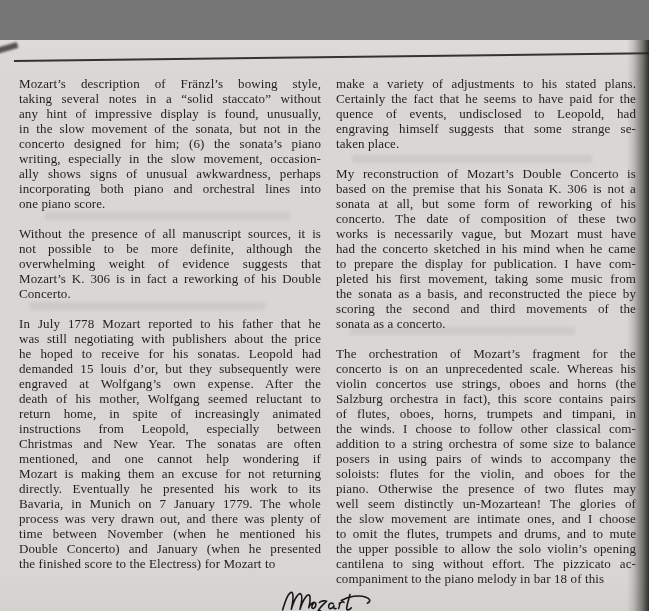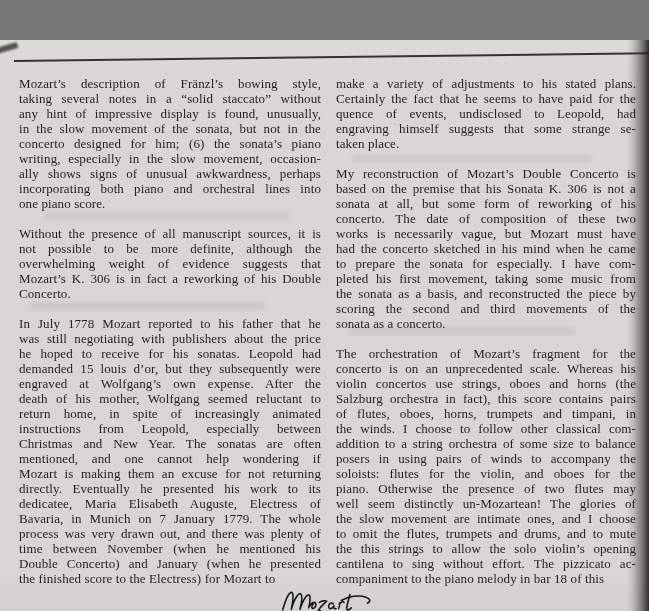--- a/index.html
+++ b/index.html
@@ -93,21 +93,20 @@
         <div class="line">he hoped to receive for his sonatas. Leopold had</div>
         <div class="line">demanded 15 louis d’or, but they subsequently were</div>
         <div class="line">engraved at Wolfgang’s own expense. After the</div>
         <div class="line">death of his mother, Wolfgang seemed reluctant to</div>
         <div class="line">return home, in spite of increasingly animated</div>
         <div class="line">instructions from Leopold, especially between</div>
         <div class="line">Christmas and New Year. The sonatas are often</div>
         <div class="line">mentioned, and one cannot help wondering if</div>
         <div class="line">Mozart is making them an excuse for not returning</div>
         <div class="line">directly. Eventually he presented his work to its</div>
-        <div class="line">dedicatee, Maria Elisabeth Auguste, Electress of</div>
         <div class="line">Bavaria, in Munich on 7 January 1779. The whole</div>
         <div class="line">process was very drawn out, and there was plenty of</div>
         <div class="line">time between November (when he mentioned his</div>
         <div class="line">Double Concerto) and January (when he presented</div>
         <div class="line last">the finished score to the Electress) for Mozart to</div>
       </div>
     </div>
   <div class="col col-right" id="col-right" style="color: rgb(32, 31, 29);">
       <div class="para">
         <div class="line">make a variety of adjustments to his stated plans.</div>
@@ -116,41 +115,41 @@
         <div class="line">engraving himself suggests that some strange se-</div>
         <div class="line last">taken place.</div>
       </div>
       <div class="para">
         <div class="line">My reconstruction of Mozart’s Double Concerto is</div>
         <div class="line">based on the premise that his Sonata K. 306 is not a</div>
         <div class="line">sonata at all, but some form of reworking of his</div>
         <div class="line">concerto. The date of composition of these two</div>
         <div class="line">works is necessarily vague, but Mozart must have</div>
         <div class="line">had the concerto sketched in his mind when he came</div>
-        <div class="line">to prepare the sonata for especially. I have com-</div>
+        <div class="line">to prepare the display for publication. I have com-</div>
         <div class="line">pleted his first movement, taking some music from</div>
         <div class="line">the sonata as a basis, and reconstructed the piece by</div>
         <div class="line">scoring the second and third movements of the</div>
         <div class="line last">sonata as a concerto.</div>
       </div>
       <div class="para">
         <div class="line">The orchestration of Mozart’s fragment for the</div>
         <div class="line">concerto is on an unprecedented scale. Whereas his</div>
         <div class="line">violin concertos use strings, oboes and horns (the</div>
         <div class="line">Salzburg orchestra in fact), this score contains pairs</div>
         <div class="line">of flutes, oboes, horns, trumpets and timpani, in</div>
         <div class="line">the winds. I choose to follow other classical com-</div>
         <div class="line">addition to a string orchestra of some size to balance</div>
         <div class="line">posers in using pairs of winds to accompany the</div>
         <div class="line">soloists: flutes for the violin, and oboes for the</div>
         <div class="line">piano. Otherwise the presence of two flutes may</div>
         <div class="line">well seem distinctly un-Mozartean! The glories of</div>
         <div class="line">the slow movement are intimate ones, and I choose</div>
         <div class="line">to omit the flutes, trumpets and drums, and to mute</div>
-        <div class="line">the this strings to allow the solo violin’s opening</div>
+        <div class="line">the upper possible to allow the solo violin’s opening</div>
         <div class="line">cantilena to sing without effort. The pizzicato ac-</div>
         <div class="line last">companiment to the piano melody in bar 18 of this</div>
       </div>
     </div>
 
   <div class="bottom-rule"></div>
 
   <div class="signature" role="img" aria-label="Mozart">
     <svg viewBox="0 0 150 48" fill="none" stroke="#17161a" stroke-width="2.4" stroke-linecap="round" stroke-linejoin="round">
       <path d="M 4 35 C 9 18, 14 7, 18 9 C 21 11, 19 26, 17 34 C 22 17, 28 9, 31 11 C 34 13, 32 26, 30 34 C 35 18, 41 11, 44 13 C 46 15, 45 26, 43 32 C 44 28, 49 23, 52 24 C 55 25, 54 32, 50 33 C 47 33.5, 47 28, 50 26"></path>

